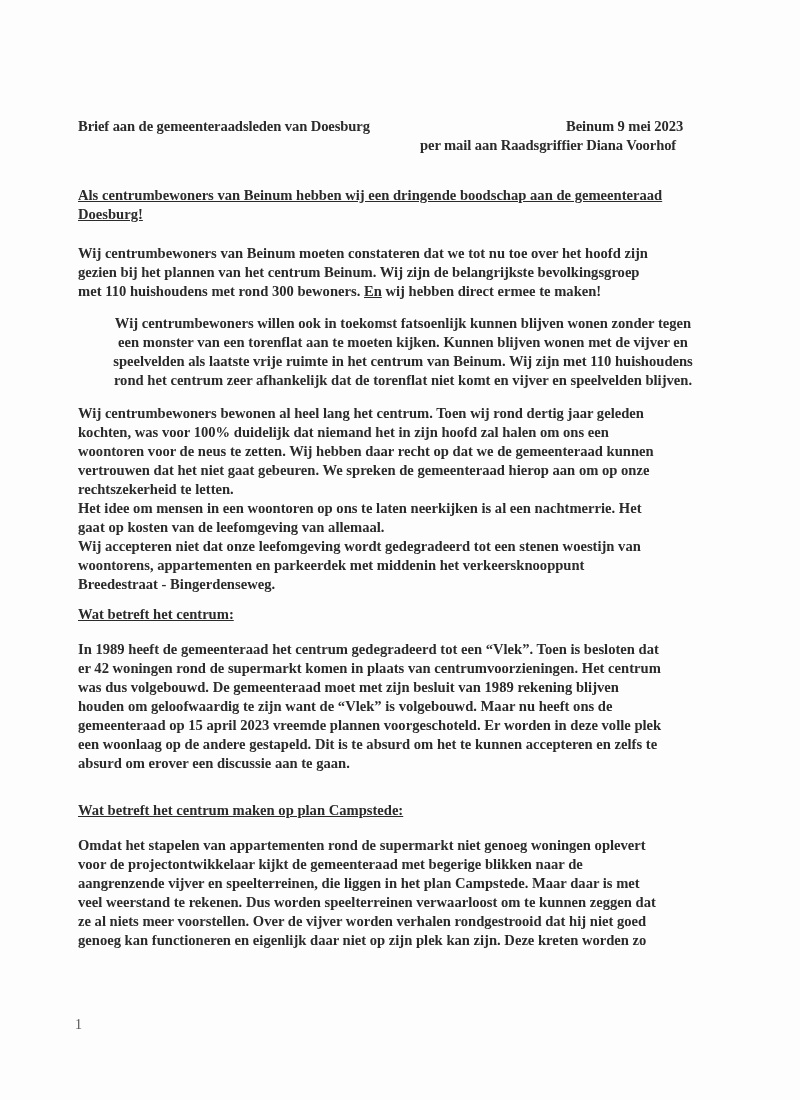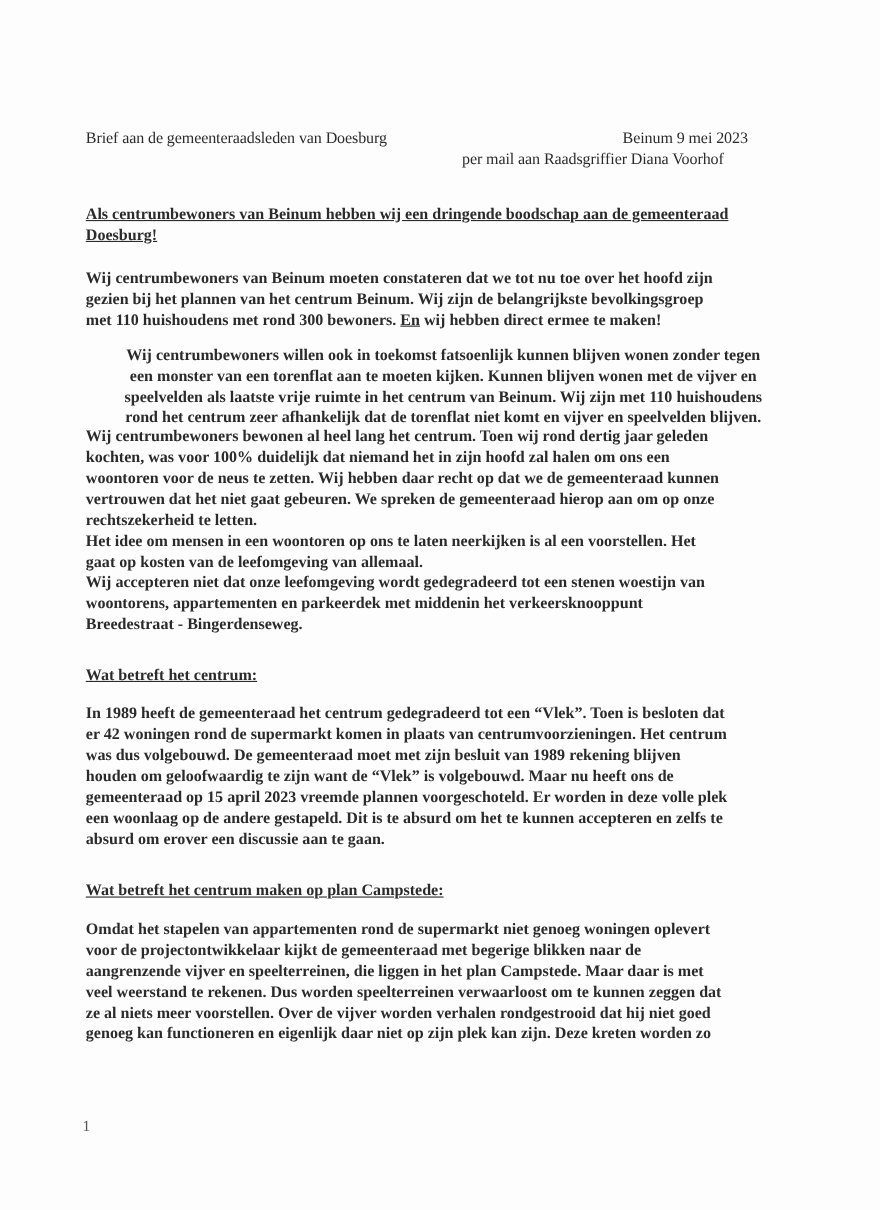--- a/index.html
+++ b/index.html
@@ -1,21 +1,21 @@
 <!DOCTYPE html>
 <html><head>
   <meta charset="utf-8">
   <style>
     html, body { margin: 0; padding: 0; }
     body {
       width: 800px; height: 1100px; background: #fdfdfd; position: relative; overflow: hidden;
       font-family: "Liberation Serif", "DejaVu Serif", serif; color: #2b2b2b;
     }
     .page { position: absolute; left: 0; top: 0; width: 800px; height: 1100px; }
-    .t { position: absolute; font-size: 14.6px; font-weight: normal; white-space: nowrap; letter-spacing: -0.1px; }
+    .t { position: absolute; font-size: 14.6px; font-weight: bold; white-space: nowrap; letter-spacing: -0.1px; }
     .para { position: absolute; left: 78px; width: 650px; font-size: 14.6px; font-weight: bold; line-height: 19px; }
     .para .line { display: block; white-space: nowrap; }
     .u { text-decoration: underline; }
     .pagenum { position: absolute; left: 75px; top: 1017px; font-size: 14px; color: #555; font-weight: normal; }
   </style>
 </head>
 <body>
 
 <div class="page">
 
@@ -34,27 +34,27 @@
     <span class="line"><span>met 110 huishoudens met rond 300 bewoners. </span><span class="u">En</span><span> wij hebben direct ermee te maken!</span></span>
   </div>
 
   <div class="para" style="top:314px;text-align:center;">
     <span class="line">Wij centrumbewoners willen ook in toekomst fatsoenlijk kunnen blijven wonen zonder tegen</span>
     <span class="line">een monster van een torenflat aan te moeten kijken. Kunnen blijven wonen met de vijver en</span>
     <span class="line">speelvelden als laatste vrije ruimte in het centrum van Beinum. Wij zijn met 110 huishoudens</span>
     <span class="line">rond het centrum zeer afhankelijk dat de torenflat niet komt en vijver en speelvelden blijven.</span>
   </div>
 
-  <div class="para" style="top:388px;">
+  <div class="para" style="top:404px;">
     <span class="line">Wij centrumbewoners bewonen al heel lang het centrum. Toen wij rond dertig jaar geleden</span>
     <span class="line">kochten, was voor 100% duidelijk dat niemand het in zijn hoofd zal halen om ons een</span>
     <span class="line">woontoren voor de neus te zetten. Wij hebben daar recht op dat we de gemeenteraad kunnen</span>
     <span class="line">vertrouwen dat het niet gaat gebeuren. We spreken de gemeenteraad hierop aan om op onze</span>
     <span class="line">rechtszekerheid te letten.</span>
-    <span class="line">Het idee om mensen in een woontoren op ons te laten neerkijken is al een voorstellen. Het</span>
+    <span class="line">Het idee om mensen in een woontoren op ons te laten neerkijken is al een nachtmerrie. Het</span>
     <span class="line">gaat op kosten van de leefomgeving van allemaal.</span>
     <span class="line">Wij accepteren niet dat onze leefomgeving wordt gedegradeerd tot een stenen woestijn van</span>
     <span class="line">woontorens, appartementen en  parkeerdek  met middenin het verkeersknooppunt</span>
     <span class="line">Breedestraat - Bingerdenseweg.</span>
   </div>
 
   <div class="para u" style="top:605px;">Wat betreft het centrum:</div>
 
   <div class="para" style="top:640px;">
     <span class="line">In 1989 heeft de gemeenteraad het centrum gedegradeerd tot een “Vlek”. Toen is besloten  dat</span>

